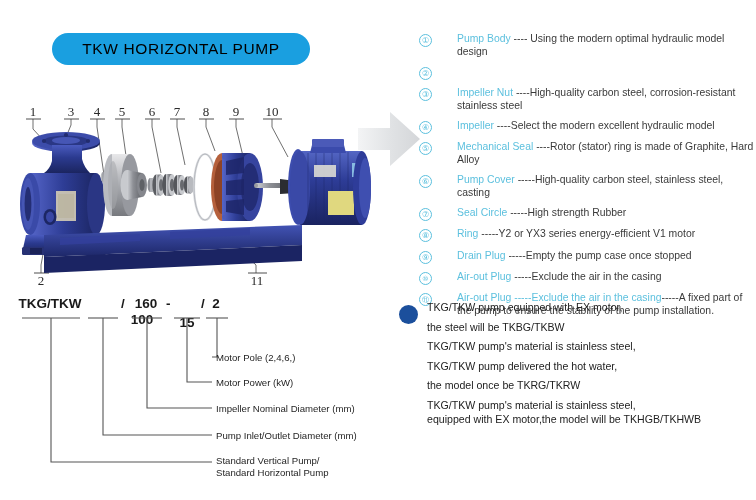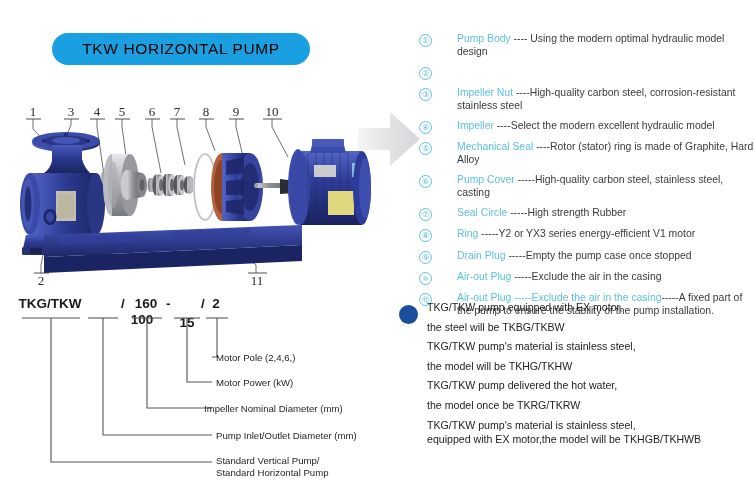--- a/index.html
+++ b/index.html
@@ -479,33 +479,32 @@
         <path d="M217 26 L217 65 L212 65"></path>
         <path d="M187 26 L187 90 L212 90"></path>
         <path d="M147 26 L147 116 L212 116"></path>
         <path d="M103 26 L103 143 L212 143"></path>
         <path d="M51  26 L51  170 L212 170"></path>
       </g>
     </svg>
 
     <div class="mb-label" style="left:216px; top:60px;">Motor Pole (2,4,6,)</div>
     <div class="mb-label" style="left:216px; top:85px;">Motor Power  (kW)</div>
-    <div class="mb-label" style="left:204px; top:111px;">Impeller Nominal Diameter (mm)</div>
+    <div class="mb-label" style="left:216px; top:111px;">Impeller Nominal Diameter (mm)</div>
     <div class="mb-label" style="left:216px; top:138px;">Pump Inlet/Outlet Diameter (mm)</div>
     <div class="mb-label" style="left:216px; top:163px;">Standard Vertical  Pump/</div>
     <div class="mb-label" style="left:216px; top:175px;">Standard  Horizontal Pump</div>
   </div>
 
   <div id="notes">
     <div id="notes-bullet"></div>
     <div id="notes-lines">
       <div class="note-line">TKG/TKW pump equipped with EX motor,</div>
       <div class="note-line">the steel will be TKBG/TKBW</div>
       <div class="note-line">TKG/TKW pump's material is stainless steel,</div>
-      <div class="note-line">the model will be TKHG/TKHW</div>
       <div class="note-line">TKG/TKW pump delivered the hot water,</div>
       <div class="note-line">the model once be TKRG/TKRW</div>
       <div class="note-line tight">TKG/TKW pump's material is stainless steel,</div>
       <div class="note-line">equipped with EX motor,the model will be TKHGB/TKHWB</div>
     </div>
   </div>
 
 </div>
 
 </body></html>

